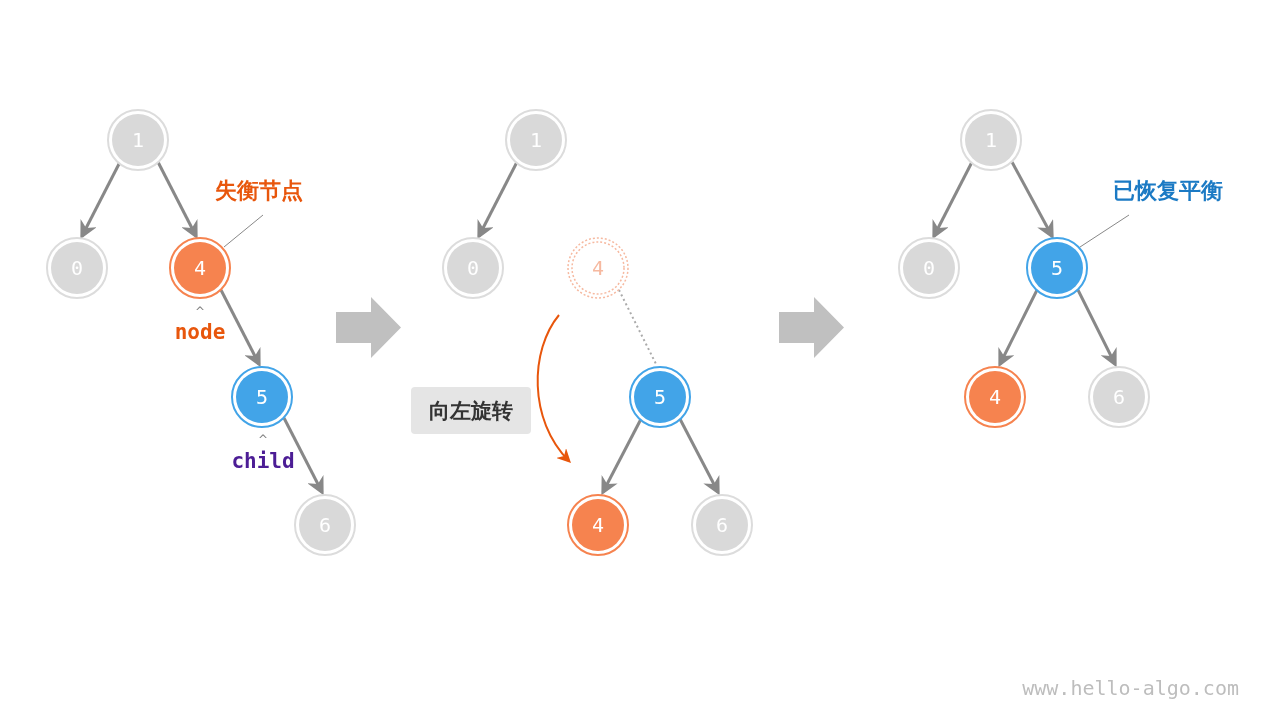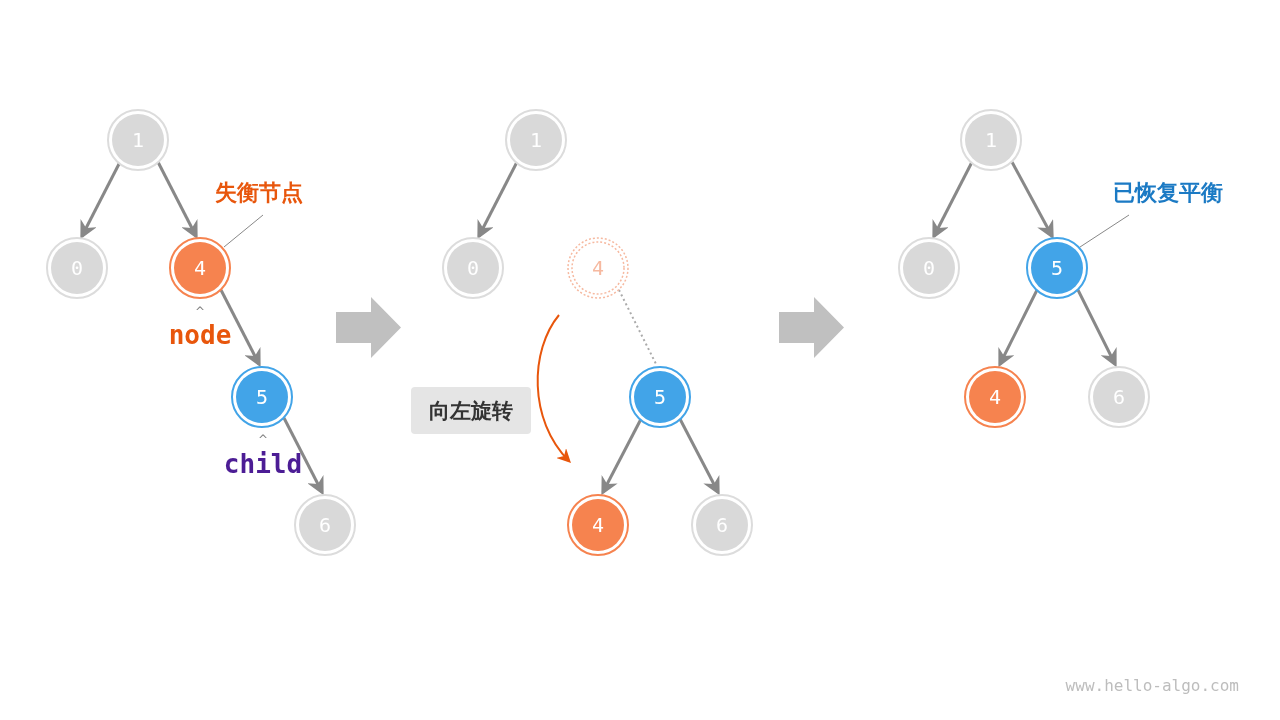--- a/index.html
+++ b/index.html
@@ -1,25 +1,25 @@
 <!DOCTYPE html>
 <html><head>
 <meta charset="utf-8">
 <style>
   html, body { margin: 0; padding: 0; background: #ffffff; }
   body { width: 1280px; height: 720px; position: relative; overflow: hidden; font-family: "DejaVu Sans", sans-serif; }
   svg.canvas { position: absolute; left: 0; top: 0; }
   .node-text { font-family: "DejaVu Sans Mono", monospace; font-size: 20px; fill: #ffffff; text-anchor: middle; dominant-baseline: central; }
   .ghost-text { fill: #f6b9a0; }
-  .label-cn { position: absolute; font-family: Liberation Sans, sans-serif; font-weight: bold; font-size: 22px; white-space: nowrap; line-height: 1; }
-  .label-code { position: absolute; font-family: "DejaVu Sans Mono", monospace; font-weight: bold; font-size: 26px; white-space: nowrap; line-height: 1; transform: translateX(-50%); }
+  .label-cn { position: absolute; font-family: Liberation Mono, monospace; font-weight: bold; font-size: 22px; white-space: nowrap; line-height: 1; }
+  .label-code { position: absolute; font-family: "DejaVu Sans Mono", monospace; font-weight: bold; font-size: 21px; white-space: nowrap; line-height: 1; transform: translateX(-50%); }
   .caret { position: absolute; font-family: "DejaVu Sans", sans-serif; font-size: 12px; color: #808080; transform: translateX(-50%); line-height: 1; }
   .rotate-box { position: absolute; left: 411px; top: 387px; width: 120px; height: 47px; background: #e5e5e5; border-radius: 4px; display: flex; align-items: center; justify-content: center; }
   .rotate-box span { font-family: "DejaVu Sans", sans-serif; font-weight: bold; font-size: 21px; color: #333333; }
-  .watermark { position: absolute; right: 41px; top: 676px; font-family: "DejaVu Sans Mono", monospace; font-size: 16px; color: #bdbdbd; }
+  .watermark { position: absolute; right: 41px; top: 676px; font-family: "DejaVu Sans Mono", monospace; font-size: 20px; color: #bdbdbd; }
 </style>
 </head>
 <body>
 
 <svg class="canvas" width="1280" height="720" viewBox="0 0 1280 720">
   <defs>
     <marker id="arrowGray" viewBox="0 0 10 10" refX="8" refY="5" markerWidth="6" markerHeight="6" orient="auto-start-reverse">
       <path d="M0,0 L10,5 L0,10 L3,5 z" fill="#888888"></path>
     </marker>
     <marker id="arrowOrange" viewBox="0 0 10 10" refX="8" refY="5" markerWidth="7" markerHeight="7" orient="auto-start-reverse">

